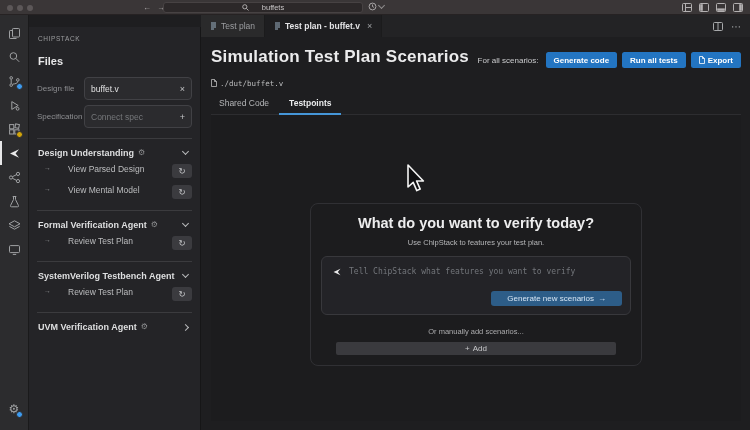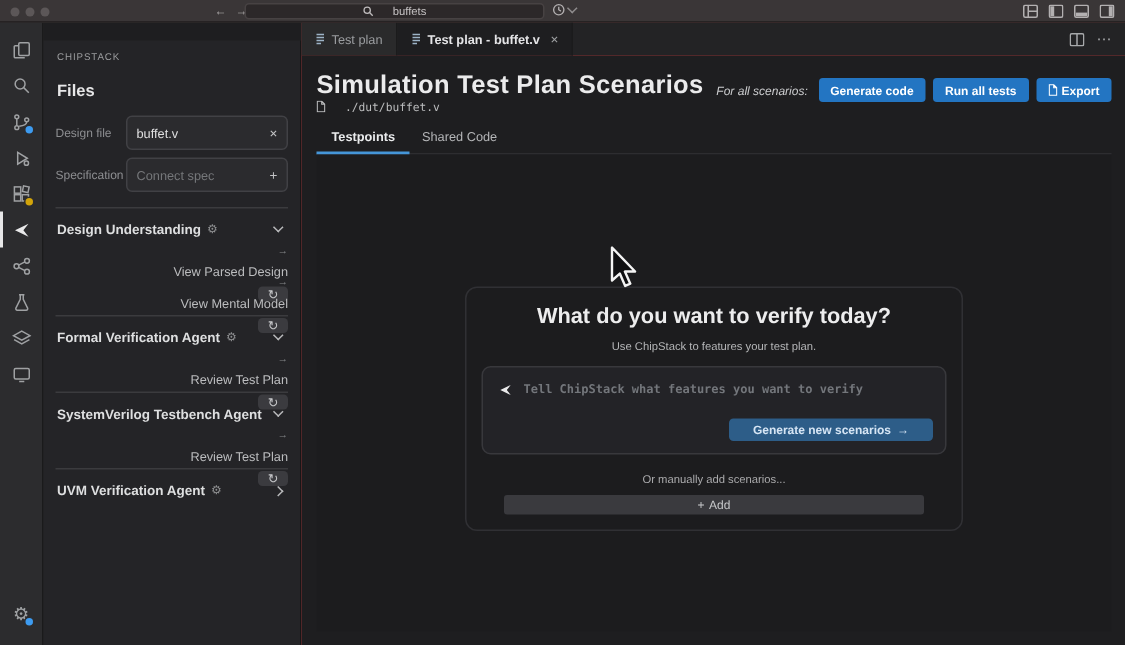--- a/index.html
+++ b/index.html
@@ -40,52 +40,52 @@
   .sb-input .ph { color:#75777a; }
   .sb-input .tail { color:#c3c4c6; font-size:9px; }
   .sb-div { height:1px; background:#3b3b3e; margin:10px 8px 0; }
   .sb-sec-head { display:flex; align-items:center; gap:4px; padding:0 9px; margin-top:9px; }
   .sb-sec-title { font-size:9px; font-weight:bold; color:#dedfe0; }
   .sb-gear { font-size:8px; color:#8d8e90; line-height:1; }
   .chev { width:5px; height:5px; border-right:1.2px solid #b9babc; border-bottom:1.2px solid #b9babc; display:inline-block; }
   .chev.down { transform:rotate(45deg); margin-top:-3px; }
   .chev.right { transform:rotate(-45deg); }
   .sec-chev { margin-left:auto; margin-right:3px; }
-  .sb-item { display:flex; align-items:flex-end; gap:5px; padding:0 8px 0 15px; margin-top:6px; height:15px;flex-direction:column; }
+  .sb-item { display:flex; align-items:flex-start; gap:17px; padding:0 8px 0 15px; margin-top:6px; height:15px; }
   .item-arrow { font-size:7px; color:#85878a; }
   .item-label { font-size:8.5px; color:#bcbdbf; flex:1; }
   .refresh-btn { width:20px; height:14px; background:#3b3b3f; border-radius:3px; display:flex; align-items:center; justify-content:center; font-size:8.5px; color:#c6c7c9; }
 
   
   .editor { flex:1; display:flex; flex-direction:column; min-width:0; background:#ef4444; }
   .tabbar { height:22px; background:#232325; display:flex; align-items:stretch; }
   .tab { display:flex; align-items:center; gap:4px; padding:0 9px; font-size:8.5px; border-right:1px solid #1b1b1c; }
   .tab.inactive { background:#2a2a2b; color:#9b9da0; }
   .tab.active { background:#1e1e20; color:#e4e4e6; font-weight:bold; }
   .tab .close { font-size:9px; color:#9fa1a3; margin-left:3px; font-weight:normal; }
   .tab-actions { margin-left:auto; display:flex; align-items:center; gap:8px; padding-right:9px; color:#a7a9ab; }
 
   .content { flex:1; display:flex; flex-direction:column; background:#1e1e20; position:relative; }
   .page-header { display:flex; justify-content:space-between; align-items:flex-start; padding:10px 9px 2px 10px; }
   .ph-title { font-size:17px; font-weight:bold; color:#ebebec; letter-spacing:.2px; }
-  .ph-path { display:flex; align-items:flex-start; gap:13px; margin-top:0; font-family:"DejaVu Sans Mono", monospace; font-size:7.5px; color:#bcbdbe; }
+  .ph-path { display:flex; align-items:flex-start; gap:3px; margin-top:12px; font-family:"DejaVu Sans Mono", monospace; font-size:7.5px; color:#bcbdbe; }
   .header-actions { display:flex; align-items:center; gap:5px; margin-top:5px; }
-  .for-all { font-size:8px; color:#cbccce; margin-right:2px;font-style:italic; }
+  .for-all { font-size:8px; color:#cbccce; margin-right:2px; }
   .btn-blue { height:16px; padding:0 8px; background:#2375c2; color:#fff; font-size:8px; font-weight:bold; border-radius:2.5px; display:flex; align-items:center; gap:3px; }
 
   .subtabs { display:flex; margin:3px 9px 0 10px; border-bottom:1px solid #2d2d30; }
   .subtab { padding:5px 10px 5px; font-size:8.5px; color:#b5b6b8; }
   .subtab.first { padding-left:8px; }
   .subtab.active { color:#eaebec; font-weight:bold; border-bottom:2px solid #4596d8; margin-bottom:-1px; }
 
   .panel { flex:1; margin:0 9px 9px 10px; background:#1c1c1e; }
   .empty-card { width:332px; margin:88px auto 0; border:1px solid #303034; border-radius:8px; padding:11px 0 10px; }
   .ec-heading { font-size:14.5px; font-weight:bold; color:#ededee; text-align:center; }
   .ec-sub { font-size:7.5px; color:#b5b6b8; text-align:center; margin-top:7px; }
-  .prompt-box { margin:9px 10px 0; height:59px; background:#232327; border:1px solid #38383c; border-radius:6px; position:relative; display:flex; align-items:flex-start; padding:10px 8px 0 10px; gap:7px;font-weight:bold; }
+  .prompt-box { margin:9px 10px 0; height:59px; background:#232327; border:1px solid #38383c; border-radius:6px; position:relative; display:flex; align-items:flex-start; padding:10px 8px 0 10px; gap:7px; }
   .prompt-ph { font-family:"DejaVu Sans Mono", monospace; font-size:8px; color:#73767b; }
   .gen-btn { position:absolute; right:8px; bottom:8px; height:15px; padding:0 16px; background:#2d5d88; border-radius:3px; font-size:8px; color:#d6e5f4; display:flex; align-items:center; gap:4px; }
   .or-text { text-align:center; font-size:7.5px; color:#ababad; margin-top:12px; }
   .add-bar { margin:6px 25px 0; height:13px; background:#3a3a3e; border-radius:2px; display:flex; align-items:center; justify-content:center; gap:3px; font-size:8px; color:#c8c9cb; }
 
   .cursor { position:absolute; left:406px; top:164px; pointer-events:none; }
 </style>
 </head>
 <body>
 
@@ -329,22 +329,22 @@
             <div class="btn-blue">
               <svg width="6" height="8" viewBox="0 0 6 8">
                   <path d="M0.5 0.5 h3 L5.5 2.5 v5 H0.5 Z M3.5 0.5 v2 h2" stroke="#ffffff" fill="none" stroke-width="0.8"></path>
                 </svg>
               <span>Export</span>
             </div>
           </div>
         </div>
 
         <div class="subtabs">
+          <div class="subtab first">Shared Code</div>
           <div class="subtab active">Testpoints</div>
-          <div class="subtab first">Shared Code</div>
         </div>
 
         <div class="panel">
           <div class="empty-card">
             <div class="ec-heading">What do you want to verify today?</div>
             <div class="ec-sub">Use ChipStack to features your test plan.</div>
             <div class="prompt-box">
               <svg width="10" height="10" viewBox="0 0 13 13" style="margin-top:0;">
                   <polygon points="11,2.2 2,6.5 11,10.8 7.6,6.5" fill="#e9e9ea"></polygon>
                 </svg>

